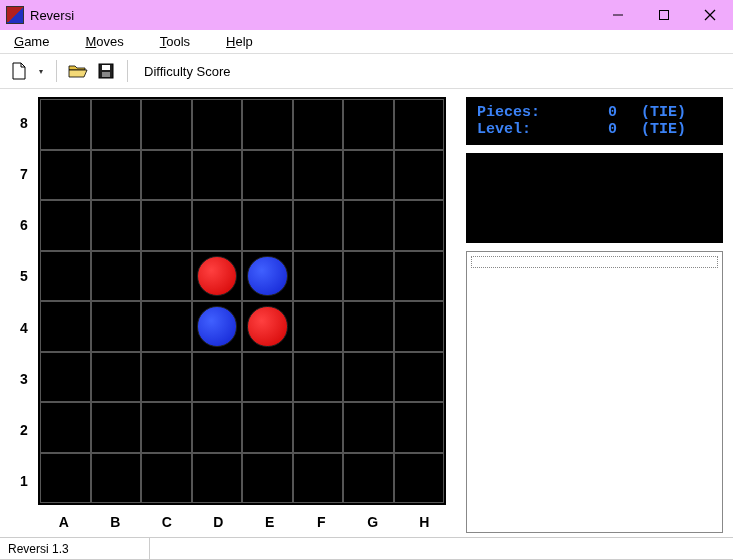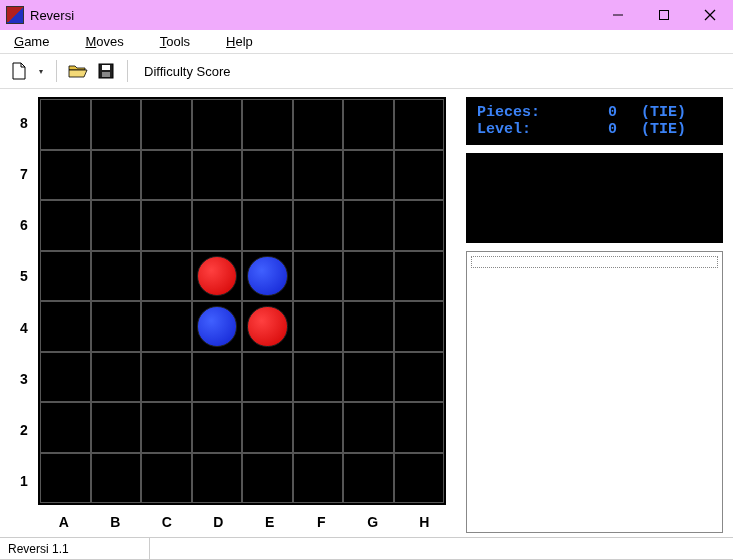--- a/index.html
+++ b/index.html
@@ -340,14 +340,14 @@
       </div>
     </div>
     <div class="panel-dark tall"></div>
     <div class="panel-light">
       <div class="panel-light-inner"></div>
     </div>
   </div>
 </div>
 
 <div class="statusbar">
-  <div class="status-cell">Reversi 1.1</div>
+  <div class="status-cell">Reversi 1.3</div>
 </div>
 
 </body></html>

